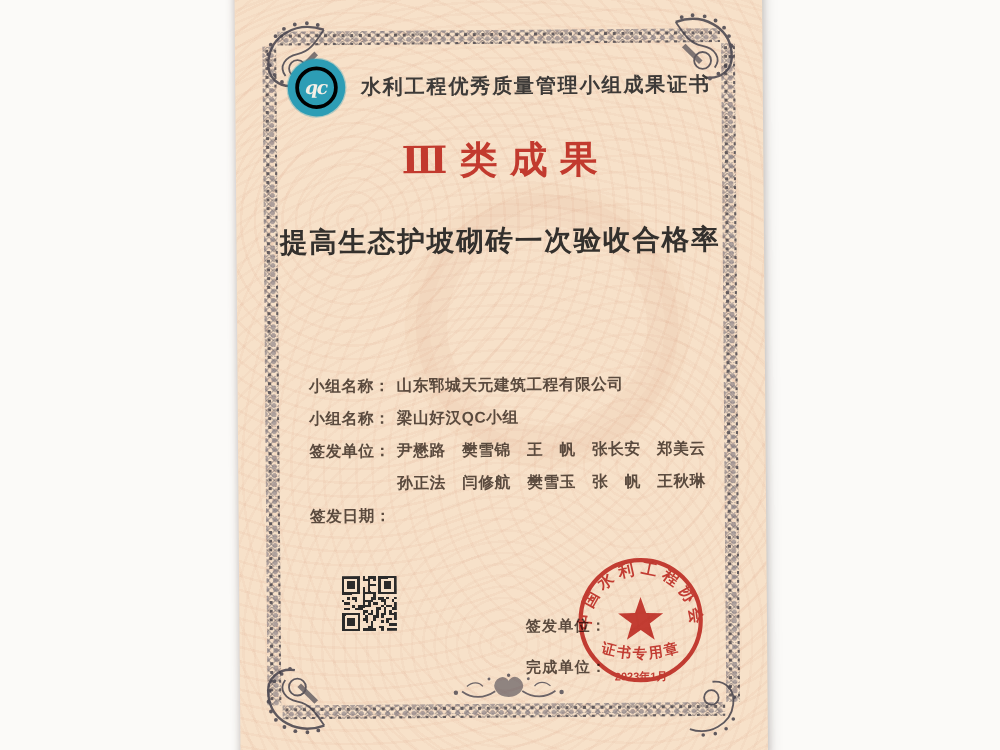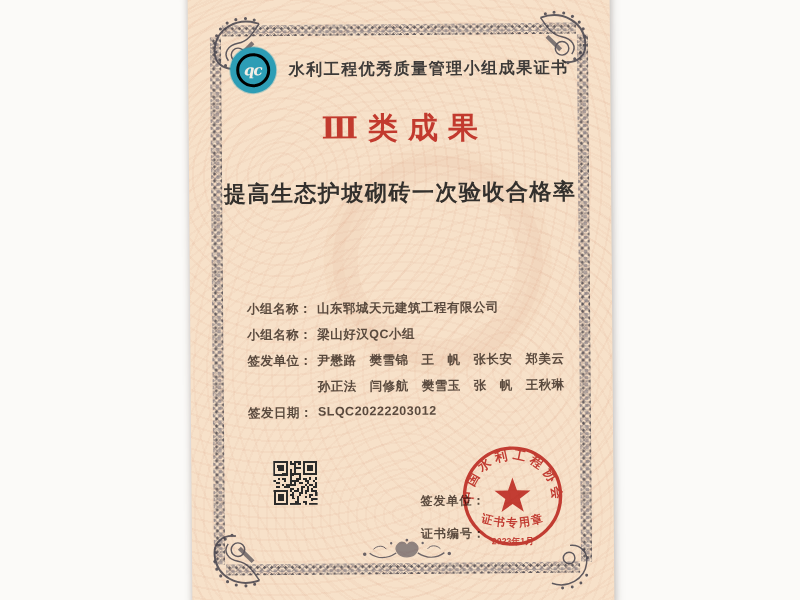--- a/index.html
+++ b/index.html
@@ -193,21 +193,20 @@
     <div class="field-row">
       <span class="field-label">签发单位：</span>
       <span class="field-value">尹懋路　樊雪锦　王　帆　张长安　郑美云</span>
     </div>
     <div class="field-row">
       <span class="field-label"></span>
       <span class="field-value">孙正法　闫修航　樊雪玉　张　帆　王秋琳</span>
     </div>
     <div class="field-row">
       <span class="field-label">签发日期：</span>
-      <span class="field-value">SLQC20222203012</span>
     </div>
   </div>
 
   <svg class="qr-code" viewBox="0 0 21 21" shape-rendering="crispEdges">
       <rect x="0" y="0" width="7" height="7" fill="#2b2b2b"></rect>
     <rect x="1" y="1" width="5" height="5" fill="#f7e1c9"></rect>
     <rect x="2" y="2" width="3" height="3" fill="#2b2b2b"></rect>
       <rect x="14" y="0" width="7" height="7" fill="#2b2b2b"></rect>
     <rect x="15" y="1" width="5" height="5" fill="#f7e1c9"></rect>
     <rect x="16" y="2" width="3" height="3" fill="#2b2b2b"></rect>
@@ -329,21 +328,21 @@
       <rect x="12" y="20" width="1" height="1" fill="#2b2b2b"></rect>
       <rect x="15" y="20" width="1" height="1" fill="#2b2b2b"></rect>
       <rect x="17" y="20" width="1" height="1" fill="#2b2b2b"></rect>
       <rect x="18" y="20" width="1" height="1" fill="#2b2b2b"></rect>
       <rect x="19" y="20" width="1" height="1" fill="#2b2b2b"></rect>
       <rect x="20" y="20" width="1" height="1" fill="#2b2b2b"></rect>
     </svg>
 
   <div class="sig-block">
     <div class="sig-row">签发单位：</div>
-    <div class="sig-row">证书编号：</div>
+    <div class="sig-row">完成单位：</div>
   </div>
 
   <svg class="seal" viewBox="0 0 140 140">
     <circle cx="70" cy="70" r="57" fill="none" stroke="#c4302b" stroke-width="4"></circle>
     <path id="seal-top-arc" d="M25,91 A48,48 0 1 1 115,91" fill="none"></path>
     <text font-size="15" fill="#c4302b" font-weight="bold" letter-spacing="5">
       <textPath href="#seal-top-arc" startOffset="50%" text-anchor="middle">中国水利工程协会</textPath>
     </text>
     <polygon fill="#c4302b" points="70,48 75.3,63.2 91.4,63.5 78.6,73.2 83.2,88.6 70,79.4 56.8,88.6 61.4,73.2 48.6,63.5 64.7,63.2"></polygon>
     <path id="seal-bottom-arc" d="M32,100 Q70,112 108,100" fill="none"></path>

